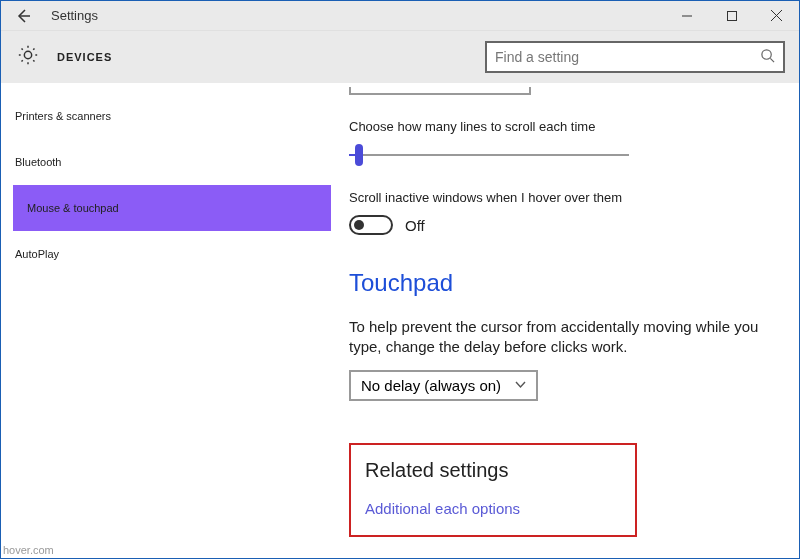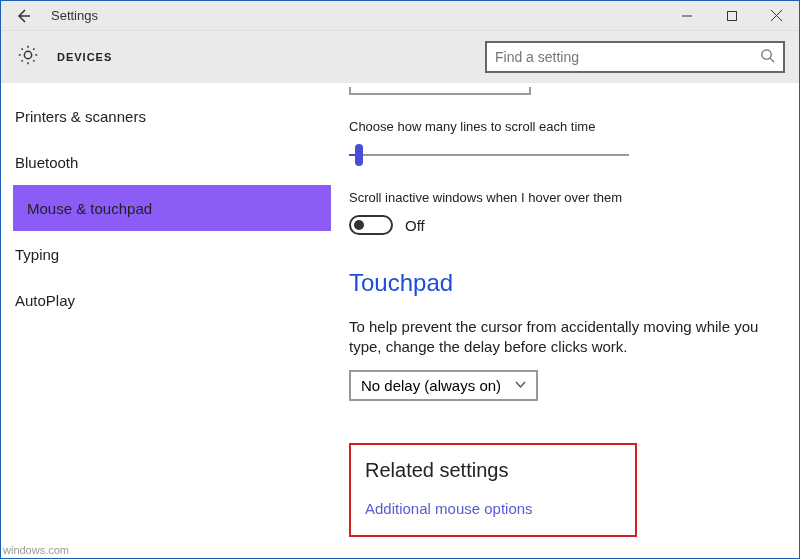--- a/index.html
+++ b/index.html
@@ -97,21 +97,21 @@
     .sidebar {
       width: 330px;
       background: #fff;
       padding-top: 10px;
     }
     .sidebar-item {
       height: 46px;
       display: flex;
       align-items: center;
       padding-left: 14px;
-      font-size: 15px;
+      font-size: 11px;
       color: #222;
     }
     .sidebar-item.selected {
       background: #8b5cf6;
       margin-left: 12px;
     }
     .content {
       flex: 1;
       padding: 4px 26px 10px 18px;
       position: relative;
@@ -290,23 +290,20 @@
     <div class="sidebar-item">
         <span>Printers &amp; scanners</span>
       </div>
     <div class="sidebar-item">
         <span>Bluetooth</span>
       </div>
     <div class="sidebar-item selected">
         <span>Mouse &amp; touchpad</span>
       </div>
     <div class="sidebar-item">
-        <span>Typing</span>
-      </div>
-    <div class="sidebar-item">
         <span>AutoPlay</span>
       </div>
   </div>
 
   <div class="content">
     <div class="dropdown-stub"></div>
 
     <div class="setting-label">Choose how many lines to scroll each time</div>
     <div class="slider">
       <div class="slider-track"></div>
@@ -328,18 +325,18 @@
       <span class="dropdown-text">No delay (always on)</span>
       <span class="chevron">
         <svg width="11" height="8" viewBox="0 0 11 8">
             <path d="M1 1 L5.5 6 L10 1" stroke="#555" stroke-width="1.4" fill="none"></path>
           </svg>
       </span>
     </div>
 
     <div class="related-box">
       <div class="related-heading">Related settings</div>
-      <div class="related-link">Additional mouse options</div>
+      <div class="related-link">Additional each options</div>
     </div>
   </div>
 </div>
 
-<div class="watermark">windows.com</div>
+<div class="watermark">hover.com</div>
 
 </body></html>

